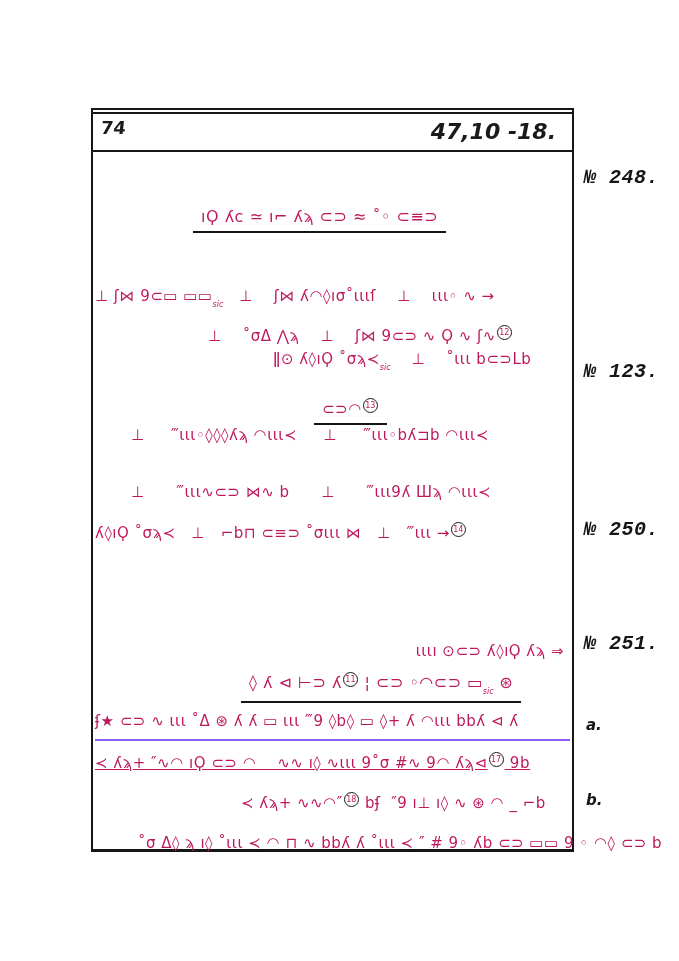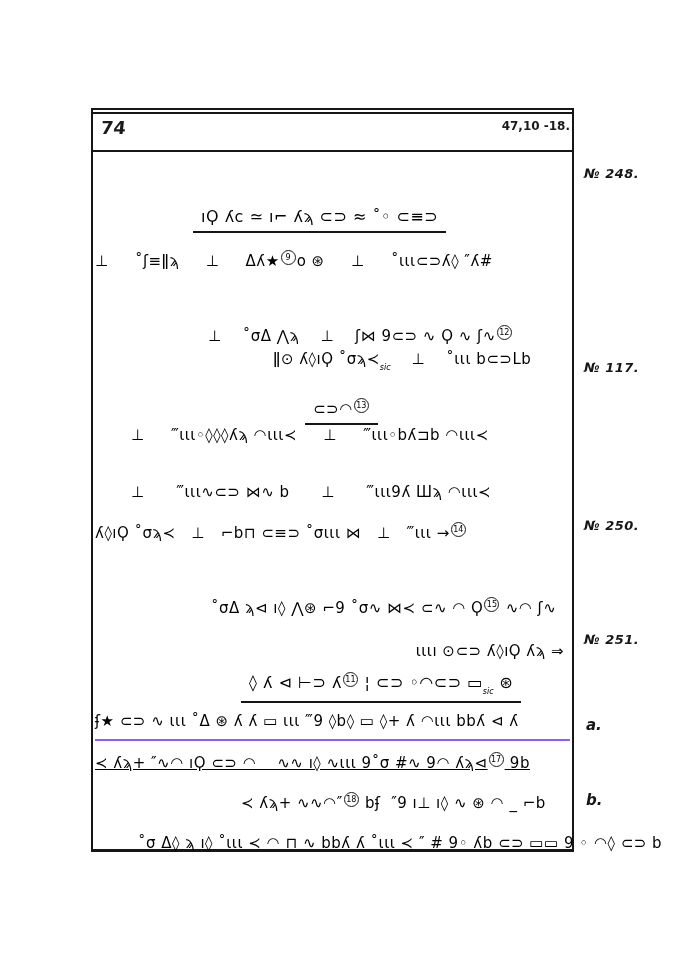--- a/index.html
+++ b/index.html
@@ -4,81 +4,80 @@
 <style>
   html,body{margin:0;padding:0;background:#ffffff;}
   .canvas{position:relative;width:679px;height:961px;background:#ffffff;overflow:hidden;
           font-family:"DejaVu Sans",sans-serif;color:#1a1a1a;}
   .page-frame{position:absolute;left:91px;top:108px;width:483px;height:744px;
               border:2px solid #161616;border-bottom-width:3px;background:#fff;box-sizing:border-box;}
   .page-frame::before{content:"";position:absolute;left:0;right:0;top:2px;border-top:2px solid #161616;}
   .header-row{position:absolute;left:0;right:0;top:0;height:40px;border-bottom:2px solid #161616;}
   .page-number{position:absolute;left:8px;top:7px;font-size:18px;font-weight:bold;
                font-family:"DejaVu Sans",sans-serif;transform:skewX(-6deg);}
-  .citation{position:absolute;right:2px;top:9px;font-size:12px;font-weight:bold;}
+  .citation{position:absolute;right:16px;top:9px;font-size:22px;font-style:italic;font-weight:bold;}
   .bodyarea{position:absolute;left:0;right:0;top:42px;bottom:0;}
-  .line{position:absolute;white-space:pre;font-size:15px;letter-spacing:0.5px;color:#000000;}
+  .line{position:absolute;white-space:pre;font-size:15px;letter-spacing:0.5px;color:#be185d;}
   .underlined{border-bottom:2px solid #151515;padding:0 8px 5px 8px;font-size:16px;}
   .rule-below{border-bottom:2px solid #8b5cf6;padding-bottom:9px;}
   .fn{display:inline-block;width:13px;height:13px;border:1.2px solid #1a1a1a;border-radius:50%;
       font-size:8px;line-height:13px;text-align:center;letter-spacing:0;vertical-align:6px;
       white-space:normal;margin:0 1px;}
   .sic{font-size:8px;font-style:italic;letter-spacing:0;vertical-align:-6px;}
-  .margin-label{position:absolute;left:584px;font-size:13px;font-weight:bold;font-style:italic;
-                letter-spacing:0.5px;color:#161616;}
+  .margin-label{position:absolute;left:584px;font-size:20px;font-weight:bold;font-style:italic;
+                letter-spacing:0.5px;color:#161616;font-family:Liberation Mono, monospace;}
   .margin-letter{position:absolute;left:586px;font-size:15px;font-weight:bold;font-style:italic;color:#161616;}
 </style>
 </head>
 <body>
 
 <div class="canvas">
 
   <div class="page-frame">
     <div class="header-row">
       <span class="page-number">74</span>
       <span class="citation">47,10 -18.</span>
     </div>
 
     <div class="bodyarea">
 
       <div class="line underlined" style="left:100px;top:55px;"><span>ıϘ ʎc ≃ ı⌐ ʎϡ ⊂⊃ ≈ ˚◦ ⊂≡⊃</span></div>
 
-      <div class="line" style="left:2px;top:98px;"><span>⊥     ˚ʃ≡ǁϡ     ⊥     Δʎ★</span><span class="fn">9</span><span>ο ⊛     ⊥     ˚ιιι⊂⊃ʎ◊ ″ʎ#</span></div>
 
+      <div class="line" style="left:2px;top:135px;"><span>⊥ ʃ⋈ 9⊂▭ ▭▭</span><span class="sic">sic</span><span>   ⊥    ʃ⋈ ʎ◠◊ıσ˚ιιιſ    ⊥    ιιι◦ ∿ →</span></div>
 
       <div class="line" style="left:115px;top:173px;"><span>⊥    ˚σΔ ⋀ϡ    ⊥    ʃ⋈ 9⊂⊃ ∿ Ϙ ∿ ʃ∿</span><span class="fn">12</span></div>
 
       <div class="line" style="left:180px;top:198px;"><span>ǁ⊙ ʎ◊ıϘ ˚σϡ≺</span><span class="sic">sic</span><span>    ⊥    ˚ιιι b⊂⊃Lb</span></div>
 
-      <div class="line underlined" style="left:212px;top:246px;font-size:15px;"><span>⊂⊃◠</span><span class="fn">13</span></div>
+      <div class="line underlined" style="left:221px;top:246px;font-size:15px;"><span>⊂⊃◠</span><span class="fn">13</span></div>
 
       <div class="line" style="left:38px;top:274px;"><span>⊥     ‴ιιι◦◊◊◊ʎϡ ◠ιιι≺     ⊥     ‴ιιι◦bʎ⊐b ◠ιιι≺</span></div>
 
       <div class="line" style="left:38px;top:331px;"><span>⊥      ‴ιιι∿⊂⊃ ⋈∿ b      ⊥      ‴ιιι9ʎ Шϡ ◠ιιι≺</span></div>
 
       <div class="line" style="left:2px;top:370px;"><span>ʎ◊ıϘ ˚σϡ≺   ⊥   ⌐b⊓ ⊂≡⊃ ˚σιιι ⋈   ⊥   ‴ιιι →</span><span class="fn">14</span></div>
 
 
-      <div class="line" style="left:118px;top:445px;"><span>˚σΔ ϡ⊲ ı◊ ⋀⊛ ⌐9 ˚σ∿ ⋈≺ ⊂∿ ◠ Ϙ</span><span class="fn">15</span><span> ∿◠ ʃ∿</span></div>
 
       <div class="line" style="right:8px;top:490px;"><span>ιιιı ⊙⊂⊃ ʎ◊ıϘ ʎϡ ⇒</span></div>
 
       <div class="line underlined" style="left:148px;top:520px;"><span>◊ ʎ ⊲ ⊢⊃ ʎ</span><span class="fn">11</span><span> ¦ ⊂⊃ ◦◠⊂⊃ ▭</span><span class="sic">sic</span><span> ⊛</span></div>
 
       <div class="line rule-below" style="left:2px;right:2px;top:560px;"><span>ʄ★ ⊂⊃ ∿ ιιι ˚Δ ⊛ ʎ ʎ ▭ ιιι ‴9 ◊b◊ ▭ ◊+ ʎ ◠ιιι bbʎ ⊲ ʎ</span></div>
 
       <div class="line" style="left:2px;top:600px;text-decoration:underline;"><span>≺ ʎϡ+ ″∿◠ ıϘ ⊂⊃ ◠    ∿∿ ı◊ ∿ιιι 9˚σ #∿ 9◠ ʎϡ⊲</span><span class="fn">17</span><span> 9b</span></div>
 
       <div class="line" style="left:148px;top:640px;"><span>≺ ʎϡ+ ∿∿◠″</span><span class="fn">18</span><span> bʄ  ″9 ı⊥ ı◊ ∿ ⊛ ◠ _ ⌐b</span></div>
 
       <div class="line" style="left:2px;top:682px;margin-left:43px;"><span>˚σ Δ◊ ϡ ı◊ ˚ιιι ≺ ◠ ⊓ ∿ bbʎ ʎ ˚ιιι ≺ ″ # 9◦ ʎb ⊂⊃ ▭▭ 9 ◦ ◠◊ ⊂⊃ b</span></div>
 
     </div>
   </div>
 
   <div class="margin-label" style="top:166px;">№ 248.</div>
-  <div class="margin-label" style="top:360px;">№ 117.</div>
+  <div class="margin-label" style="top:360px;">№ 123.</div>
   <div class="margin-label" style="top:518px;">№ 250.</div>
   <div class="margin-label" style="top:632px;">№ 251.</div>
   <div class="margin-letter" style="top:716px;">a.</div>
   <div class="margin-letter" style="top:791px;">b.</div>
 
 </div>
 
 </body></html>

